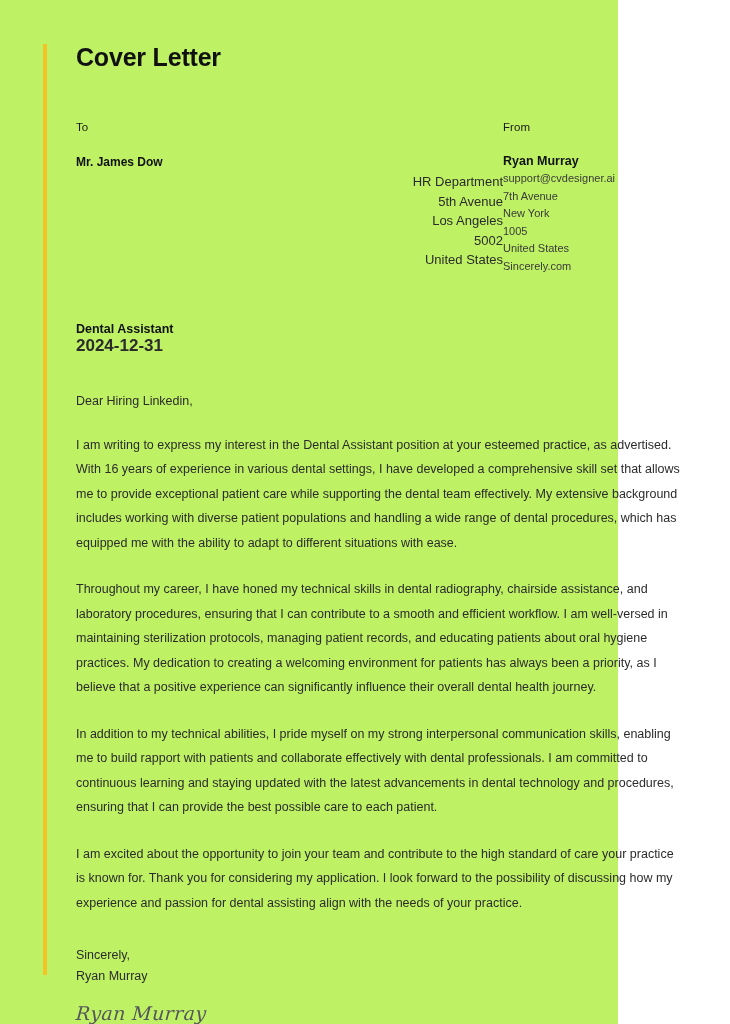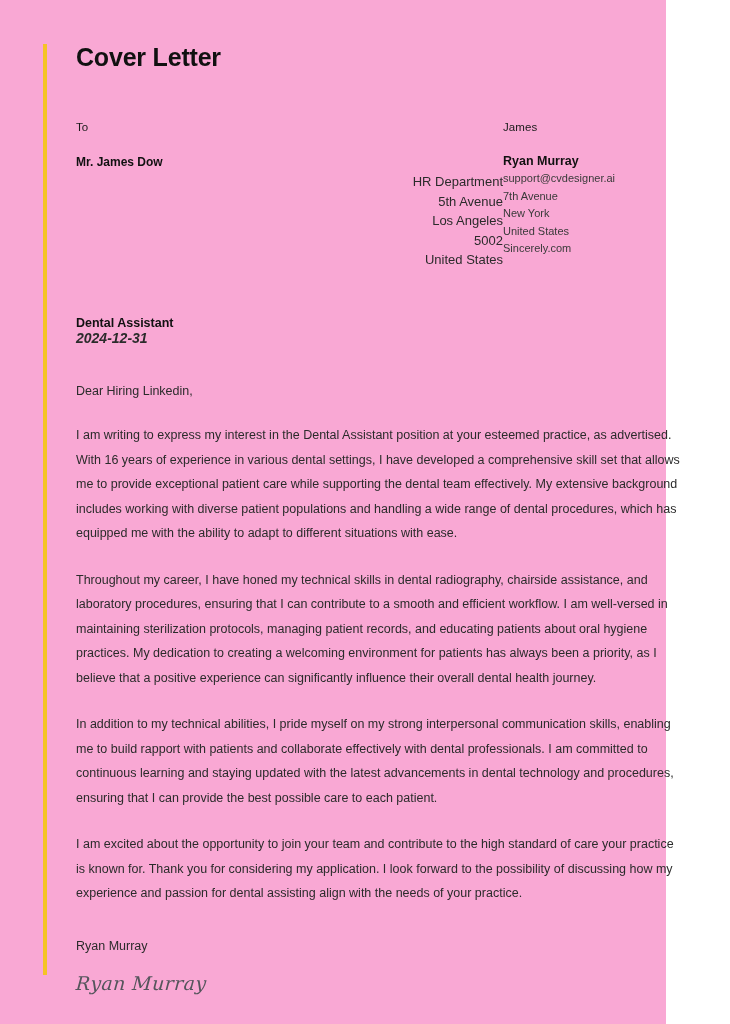--- a/index.html
+++ b/index.html
@@ -10,23 +10,23 @@
   body {
     width: 730px;
     height: 1024px;
     font-family: "Liberation Sans", sans-serif;
     color: #1a1a1a;
     overflow: hidden;
   }
 
   .page {
     position: relative;
-    width: 666px;
+    width: 618px;
     height: 1024px;
-    background: #f9a8d4;
+    background: #bef264;
     box-sizing: border-box;
   }
 
   .accent-bar {
     position: absolute;
     left: 43px;
     top: 44px;
     width: 4px;
     height: 931px;
     background: #f5c325;
@@ -99,24 +99,23 @@
     align-items: baseline;
     margin-top: 46px;
     flex-direction: column;
   }
   .subject {
     font-size: 12.5px;
     font-weight: bold;
     color: #111111;
   }
   .date {
-    font-size: 14px;
-    font-weight: bold;
-    color: #2b2b2b;
-    font-style: italic;
+    font-size: 17px;
+    font-weight: bold;
+    color: #2b2b2b;
   }
 
   .salutation {
     margin-top: 35px;
     font-size: 12.5px;
     color: #2b2b2b;
     line-height: 20px;
   }
 
   .body-paragraph {
@@ -162,43 +161,45 @@
         <div class="col-label">To</div>
         <div class="to-name">Mr. James Dow</div>
         <div class="to-line">HR Department</div>
         <div class="to-line">5th Avenue</div>
         <div class="to-line">Los Angeles</div>
         <div class="to-line">5002</div>
         <div class="to-line">United States</div>
       </div>
 
       <div class="col-from">
-        <div class="col-label">James</div>
+        <div class="col-label">From</div>
         <div class="from-name">Ryan Murray</div>
         <div class="from-line">support@cvdesigner.ai</div>
         <div class="from-line">7th Avenue</div>
         <div class="from-line">New York</div>
+        <div class="from-line">1005</div>
         <div class="from-line">United States</div>
         <div class="from-line">Sincerely.com</div>
       </div>
 
     </div>
 
     <div class="subject-row">
       <div class="subject">Dental Assistant</div>
       <div class="date">2024-12-31</div>
     </div>
 
     <div class="salutation">Dear Hiring Linkedin,</div>
 
     <p class="body-paragraph">I am writing to express my interest in the Dental Assistant position at your esteemed practice, as advertised. With 16 years of experience in various dental settings, I have developed a comprehensive skill set that allows me to provide exceptional patient care while supporting the dental team effectively. My extensive background includes working with diverse patient populations and handling a wide range of dental procedures, which has equipped me with the ability to adapt to different situations with ease.</p>
     <p class="body-paragraph">Throughout my career, I have honed my technical skills in dental radiography, chairside assistance, and laboratory procedures, ensuring that I can contribute to a smooth and efficient workflow. I am well-versed in maintaining sterilization protocols, managing patient records, and educating patients about oral hygiene practices. My dedication to creating a welcoming environment for patients has always been a priority, as I believe that a positive experience can significantly influence their overall dental health journey.</p>
     <p class="body-paragraph">In addition to my technical abilities, I pride myself on my strong interpersonal communication skills, enabling me to build rapport with patients and collaborate effectively with dental professionals. I am committed to continuous learning and staying updated with the latest advancements in dental technology and procedures, ensuring that I can provide the best possible care to each patient.</p>
     <p class="body-paragraph">I am excited about the opportunity to join your team and contribute to the high standard of care your practice is known for. Thank you for considering my application. I look forward to the possibility of discussing how my experience and passion for dental assisting align with the needs of your practice.</p>
 
     <div class="closing">
+      <div>Sincerely,</div>
       <div>Ryan Murray</div>
     </div>
 
     <div class="signature">Ryan Murray</div>
 
   </div>
 </div>
 
 </body></html>

